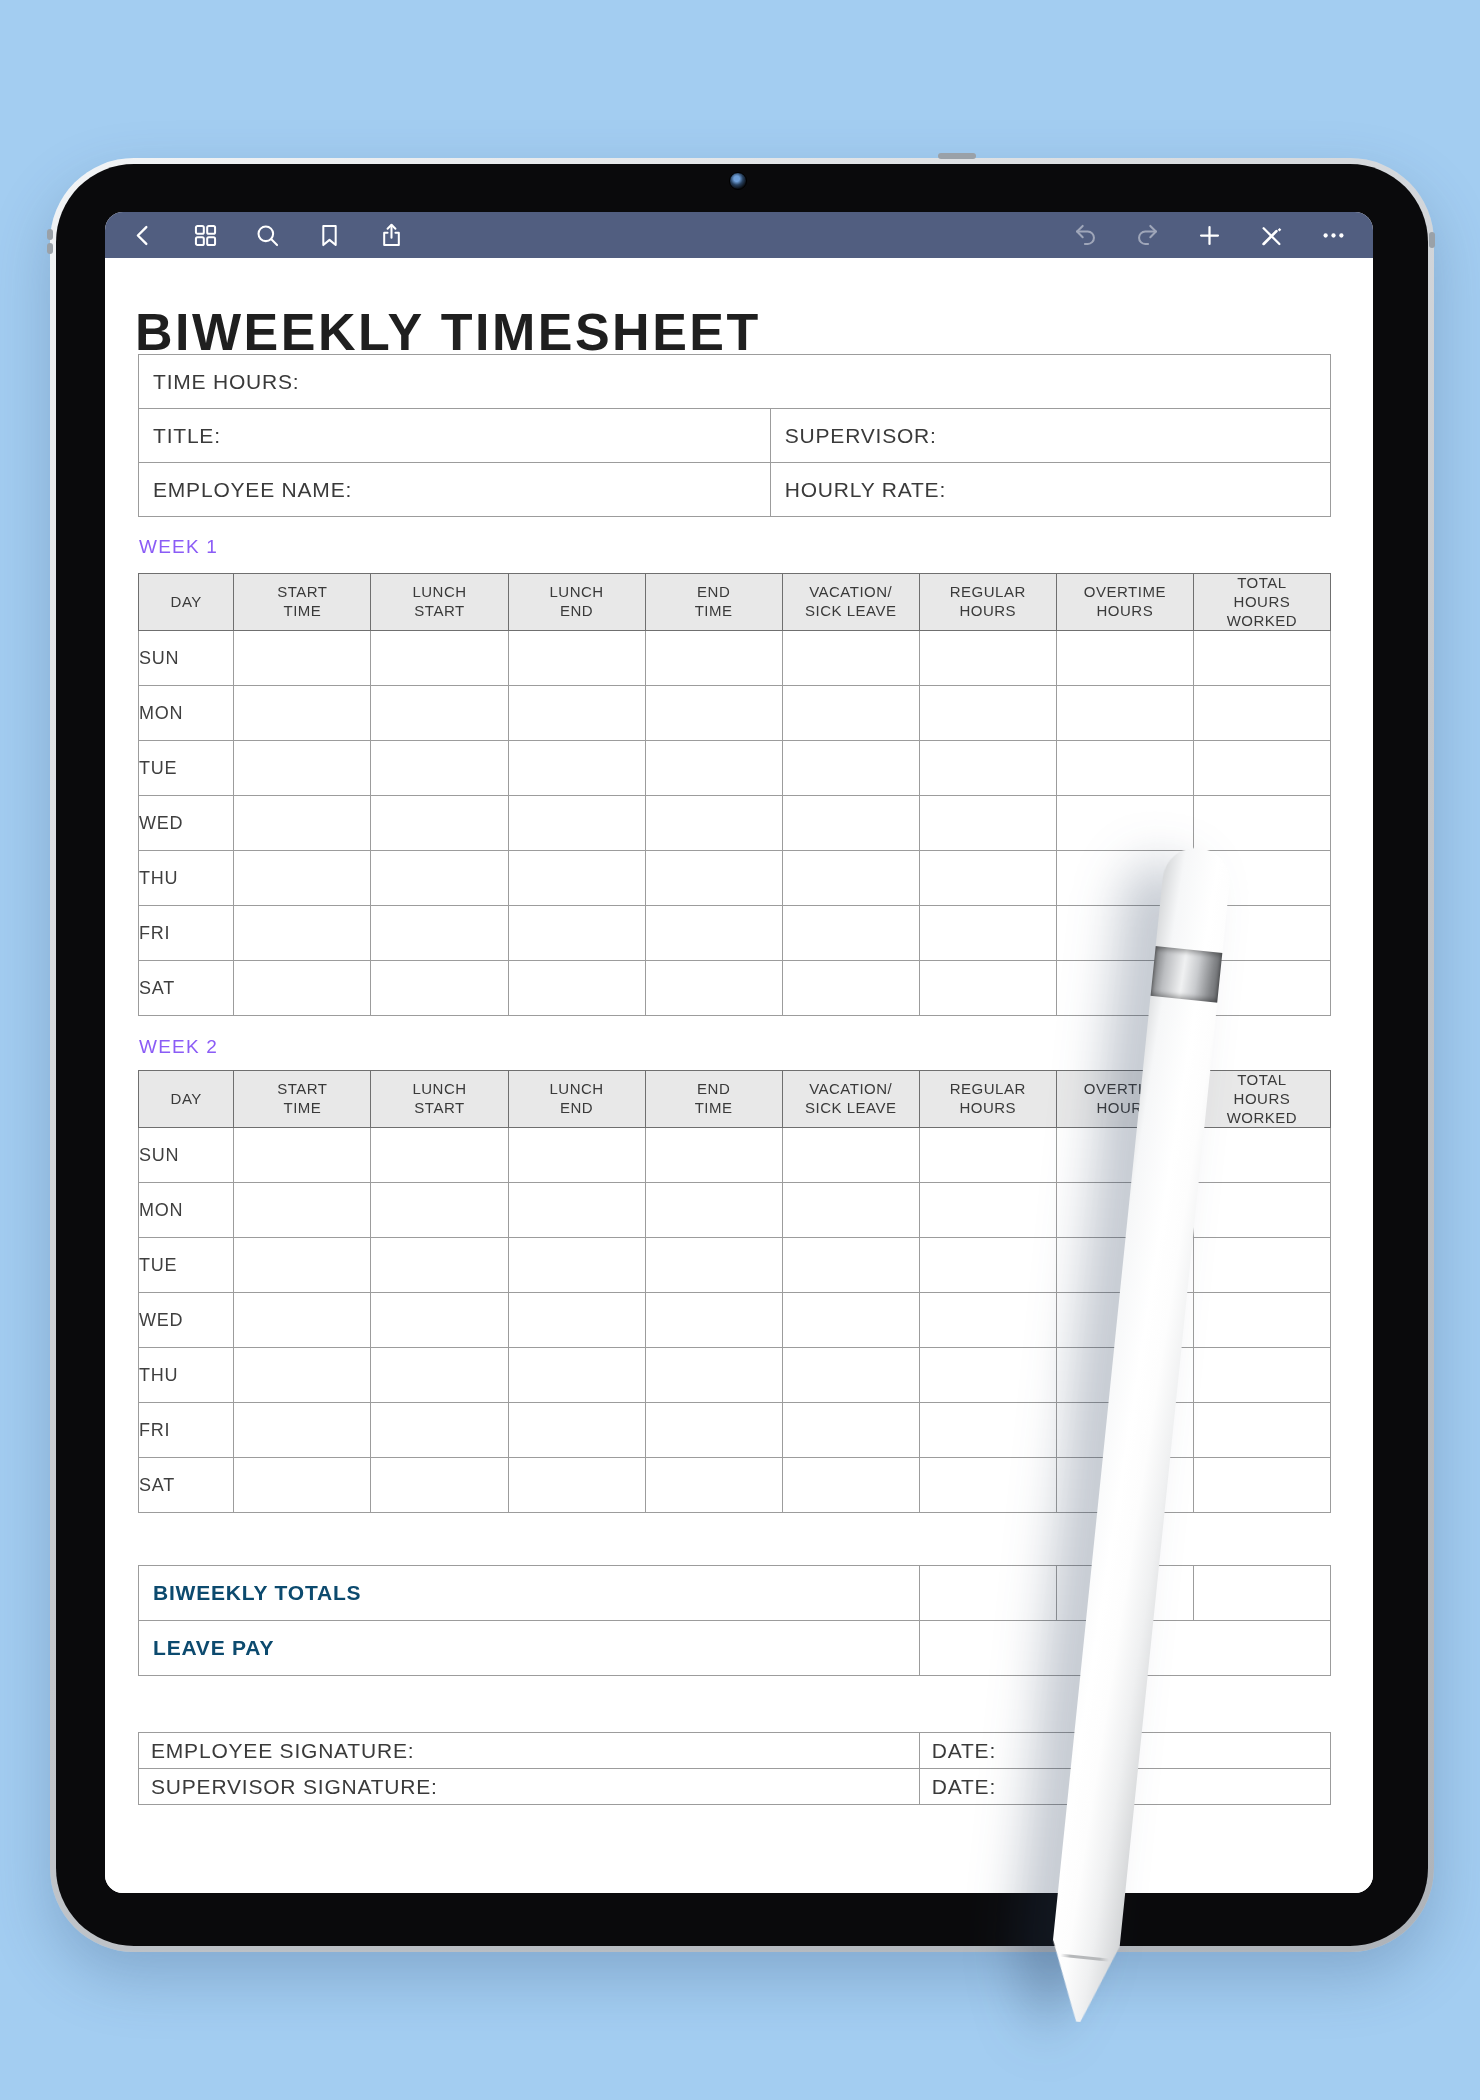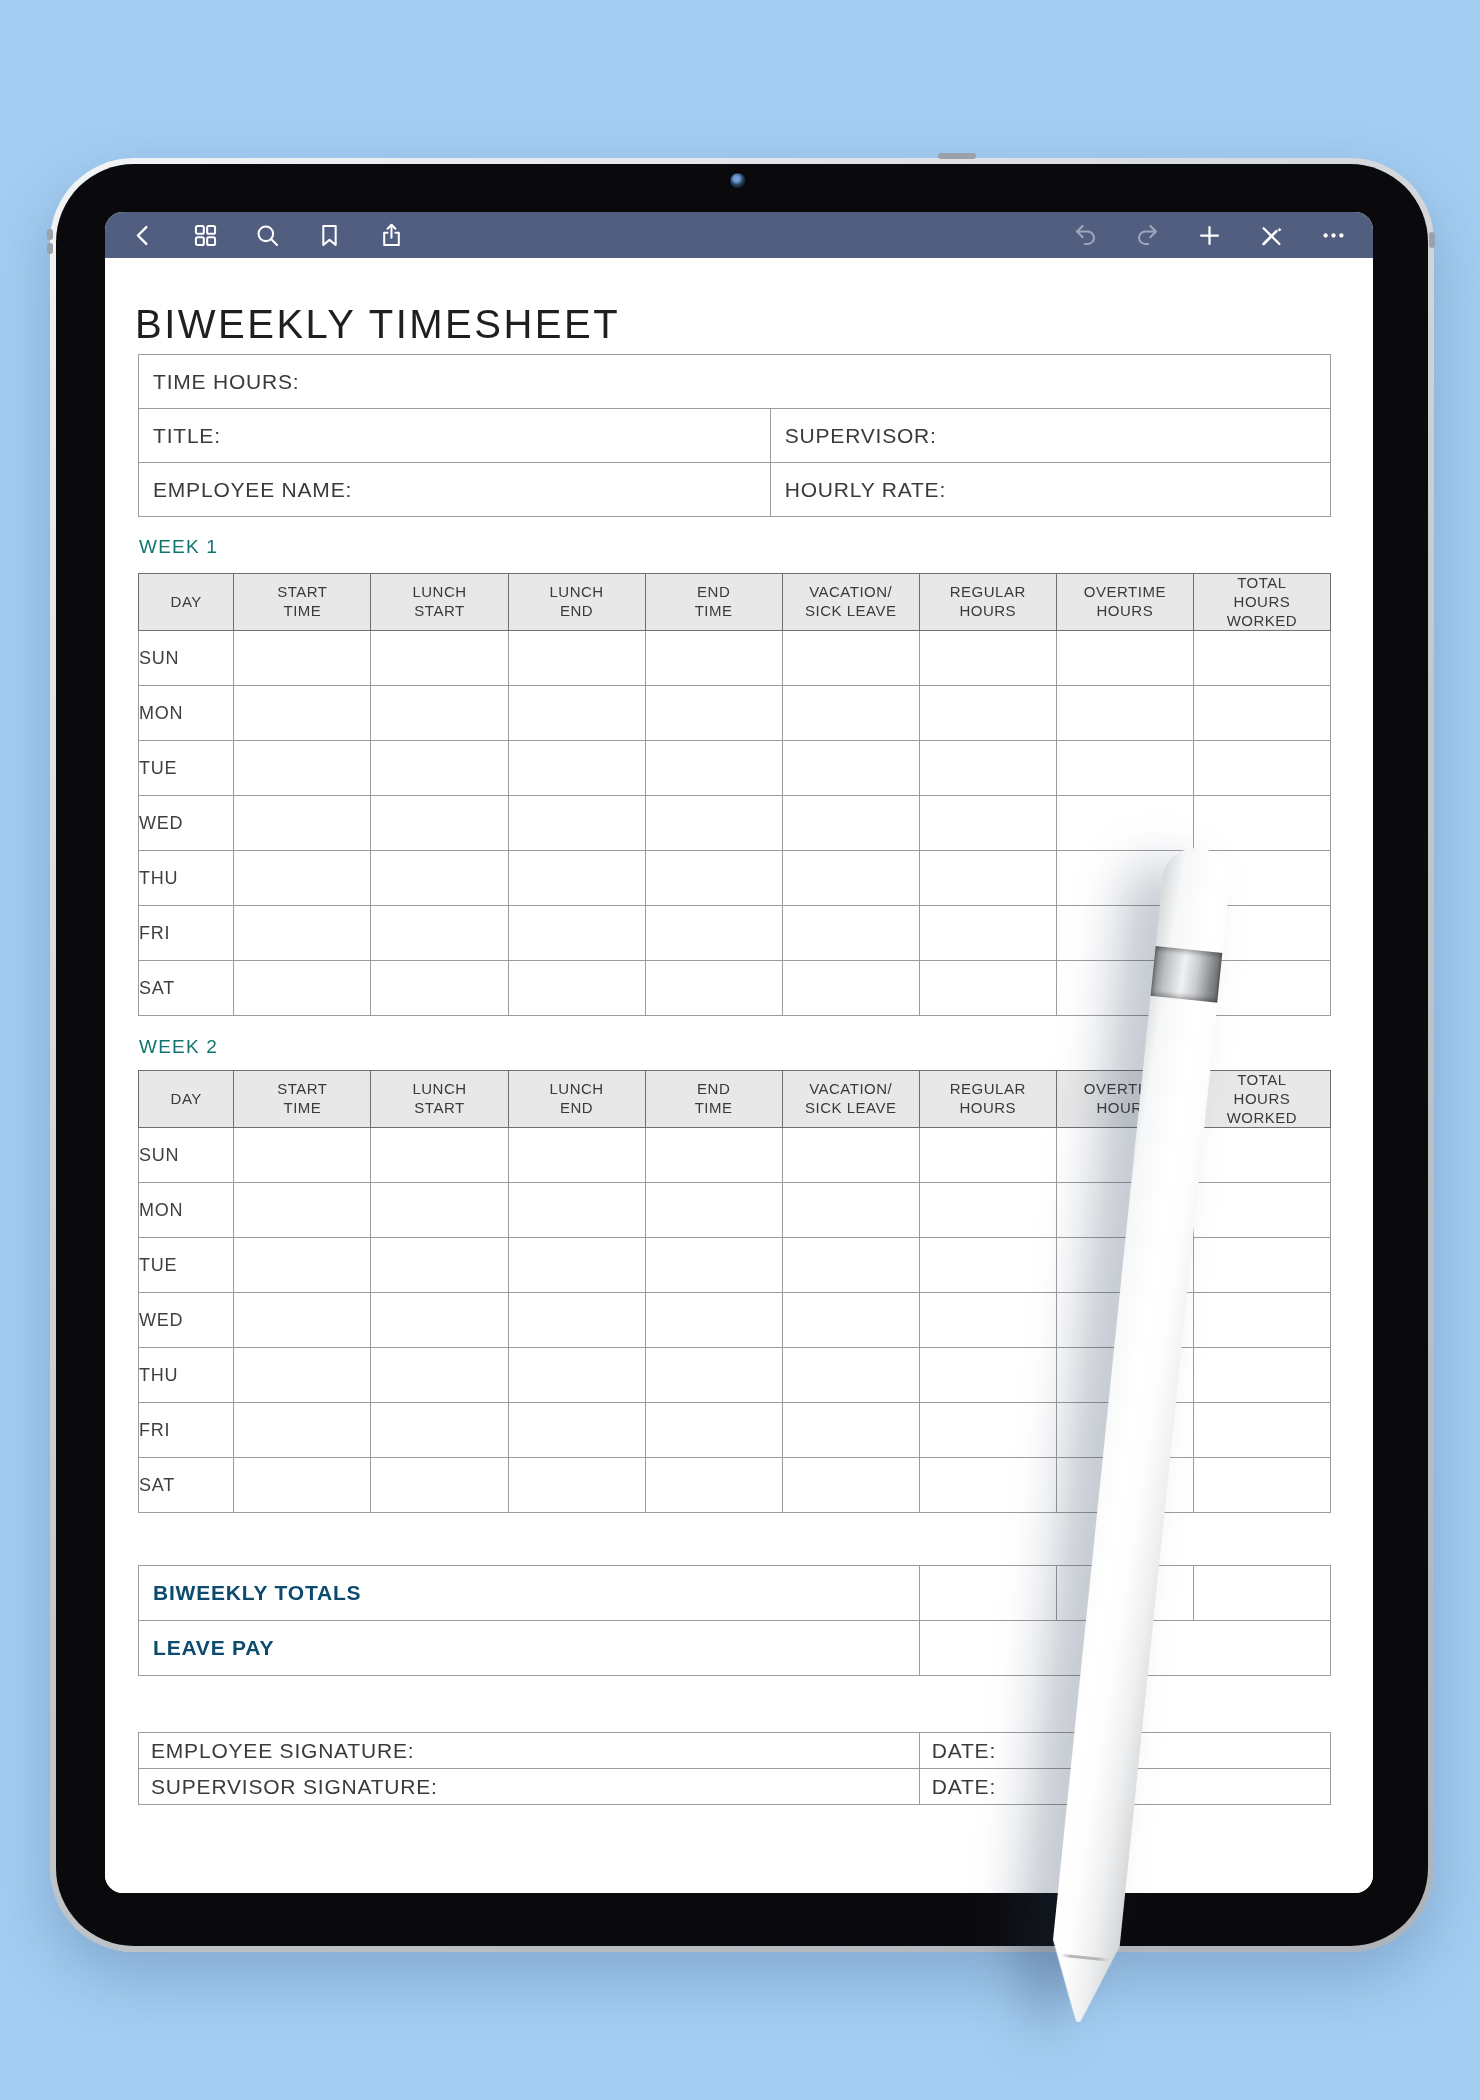--- a/index.html
+++ b/index.html
@@ -44,31 +44,31 @@
     display:flex;align-items:center;justify-content:space-between;
     padding:0 25px 0 23px;
   }
   .tb-group{display:flex;align-items:center;gap:32px;}
   .tbi{width:30px;height:30px;display:flex;align-items:center;justify-content:center;cursor:pointer;}
   .tbi svg{width:27px;height:27px;stroke:#fff;fill:none;stroke-width:1.8;stroke-linecap:round;stroke-linejoin:round;}
   .tbi.dim svg{opacity:.45;}
   
   .page{position:absolute;left:0;top:46px;width:1268px;height:1635px;background:var(--page);}
   .page-title{
-    position:absolute;left:30px;top:44px;font-size:40px;font-weight:400;
+    position:absolute;left:30px;top:44px;font-size:52px;font-weight:700;
     letter-spacing:2.5px;color:#1f1f1f;white-space:nowrap;
   }
   table{border-collapse:collapse;table-layout:fixed;position:absolute;left:33px;width:1193px;}
   td,th{border:1px solid var(--border);vertical-align:middle;}
   .lbl{font-size:21px;letter-spacing:.8px;color:#3a3a3a;padding-left:14px;text-align:left;font-weight:400;}
   
   .info-table{top:96px;border:1.5px solid #858585;}
   .info-table td{height:54px;}
   
-  .week-label{position:absolute;left:34px;font-size:19px;letter-spacing:1.2px;color:#0f766e;}
+  .week-label{position:absolute;left:34px;font-size:19px;letter-spacing:1.2px;color:#8b5cf6;}
   .week-label.w1{top:278px;}
   .week-label.w2{top:778px;}
   
   .grid{border:1.5px solid var(--border_dark);}
   .grid.w1{top:315px;}
   .grid.w2{top:812px;}
   .grid th{
     height:54px;background:var(--header_bg);border:1px solid var(--border_dark);
     font-size:15px;font-weight:400;color:#3a3a3a;letter-spacing:.5px;
     white-space:pre-line;line-height:1.25;text-align:center;

